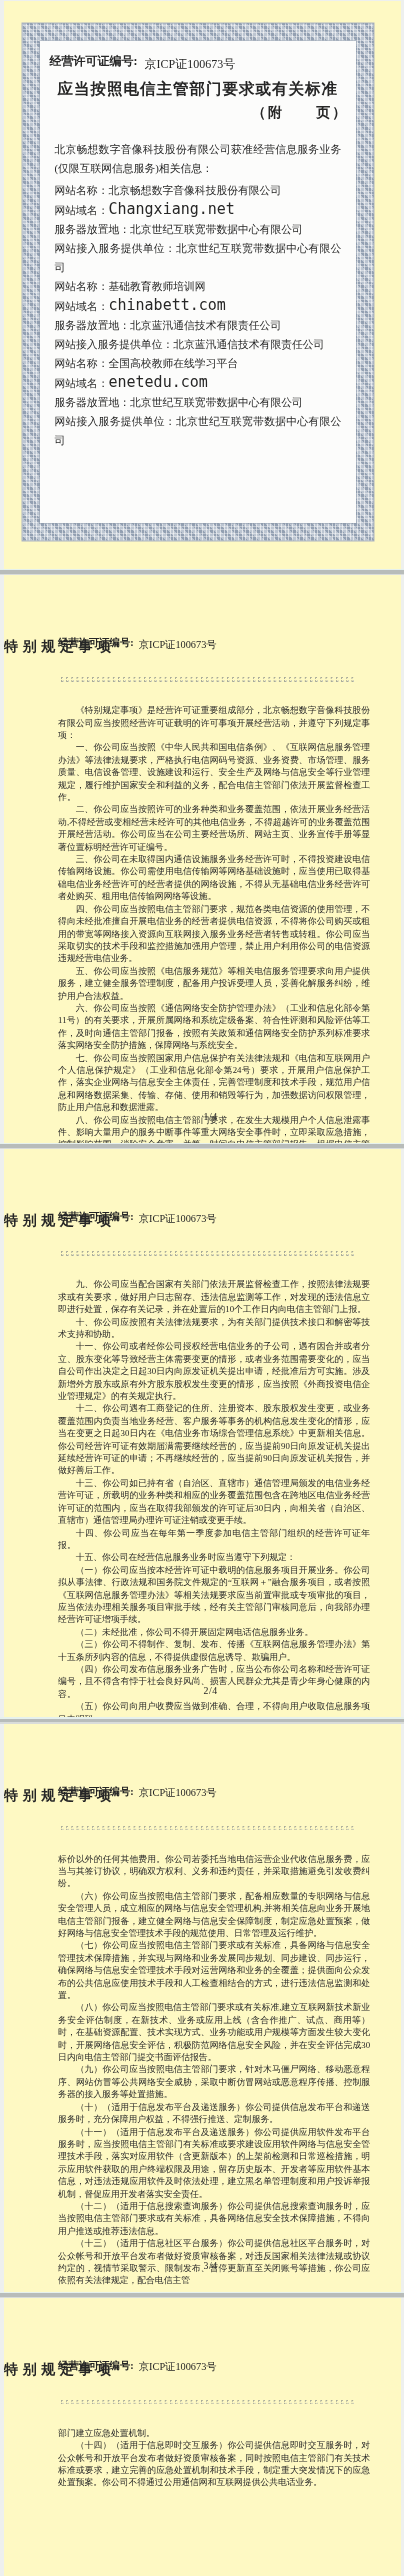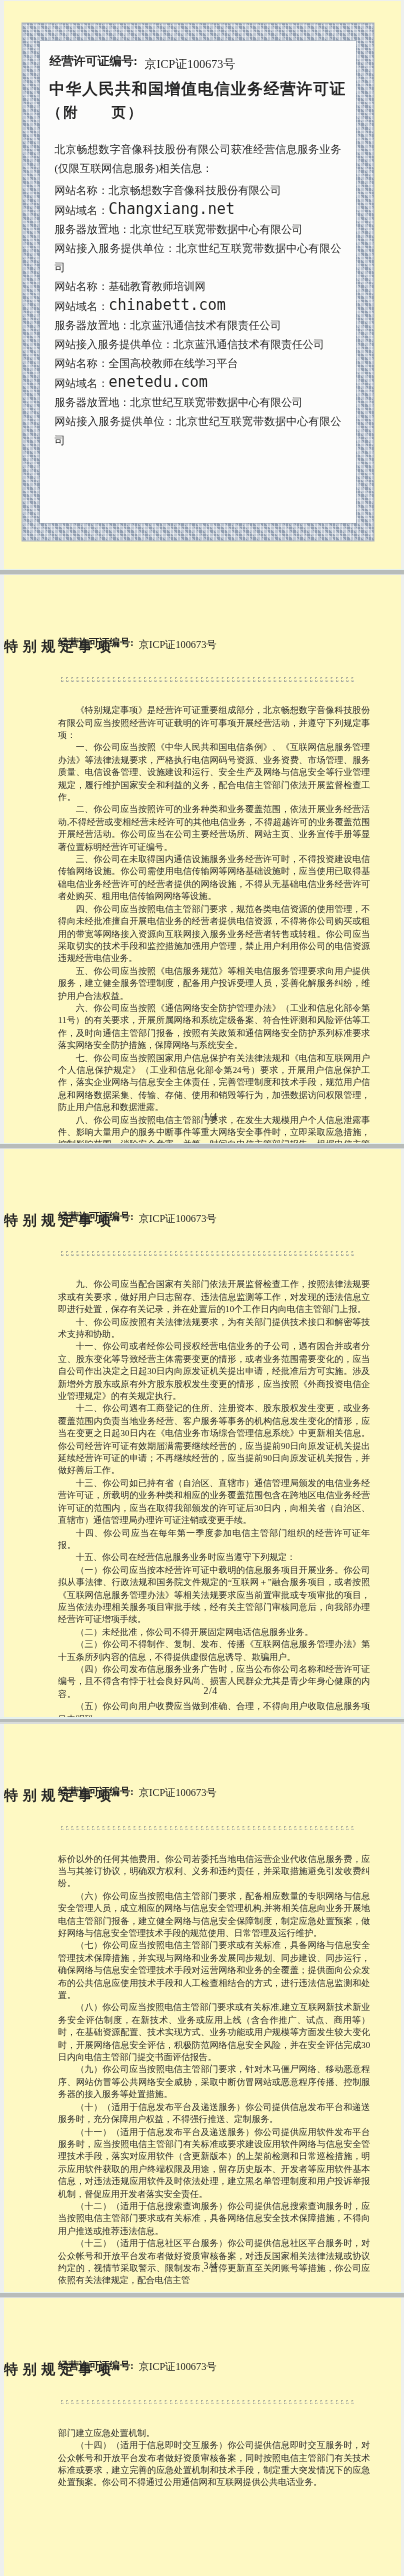--- a/index.html
+++ b/index.html
@@ -36,21 +36,21 @@
     position:relative; width:100%; height:100%;
     background:#fcfcfb;
     box-shadow:0 0 0 0.5px #8e99a9;
     padding:5.2px 7.2px;
     box-sizing:border-box;
   }
   .cert-lic-row{ margin:7.2px 0 0 2.1px; }
   .cert-lic-label{ font-size:12px; font-weight:700; }
   .cert-lic-no{ font-size:12px; margin-left:7.2px; position:relative; top:2.6px; font-family:"Liberation Serif",serif; }
   .cert-title{ text-align:center; font-size:15.5px; font-weight:700; margin-top:8.2px; letter-spacing:1px; }
-  .cert-subtitle{ text-align:left; font-size:14px; font-weight:700; margin-top:4.1px; letter-spacing:2.1px; }
+  .cert-subtitle{ text-align:right; font-size:14px; font-weight:700; margin-top:4.1px; letter-spacing:2.1px; }
   .cert-intro{ font-size:10.8px; line-height:18.5px; margin:18.5px 7.2px 0 7.2px; text-align:justify; }
   .cert-entries{ margin:4.1px 7.2px 0 7.2px; font-size:10.8px; line-height:19px; }
   .entry-line{ text-align:justify; }
   .entry-value.mono{ font-family:"DejaVu Sans Mono","Liberation Mono",monospace; font-size:15px; }
   
   .prov-lic{ position:absolute; top:61px; left:54px; white-space:nowrap; }
   .prov-lic-label{ font-size:10.3px; font-weight:700; }
   .prov-lic-no{ font-size:10.3px; margin-left:5.2px; position:relative; top:1.5px; }
   .prov-title{ position:absolute; top:63px; left:0; width:100%; text-align:left;
     font-size:14px; font-weight:700; letter-spacing:4.6px; }
@@ -71,21 +71,21 @@
 </style>
 </head>
 <body>
 
 <section class="page">
   <div class="cert-frame">
     <div class="cert-inner">
       <div class="cert-lic-row">
         <span class="cert-lic-label">经营许可证编号:</span><span class="cert-lic-no">京ICP证100673号</span>
       </div>
-      <div class="cert-title">中华人民共和国增值电信业务经营许可证</div>
+      <div class="cert-title">应当按照电信主管部门要求或有关标准</div>
       <div class="cert-subtitle">（附　　页）</div>
       <p class="cert-intro">北京畅想数字音像科技股份有限公司获准经营信息服务业务(仅限互联网信息服务)相关信息：</p>
       <div class="cert-entries" id="entries">
   <div class="entry-line">
     <span class="entry-label">网站名称：</span><span class="entry-value">北京畅想数字音像科技股份有限公司</span>
   </div>
 
   <div class="entry-line">
     <span class="entry-label">网站域名：</span><span class="entry-value mono">Changxiang.net</span>
   </div>

